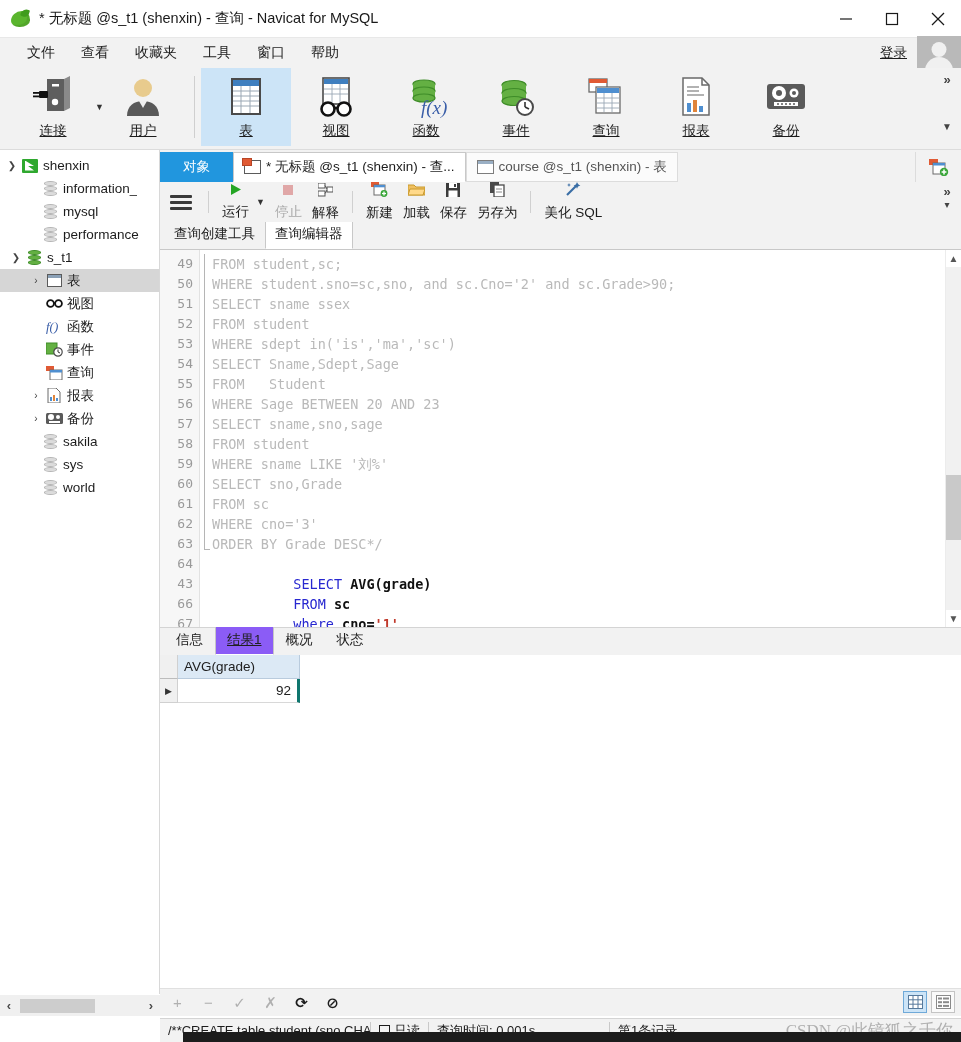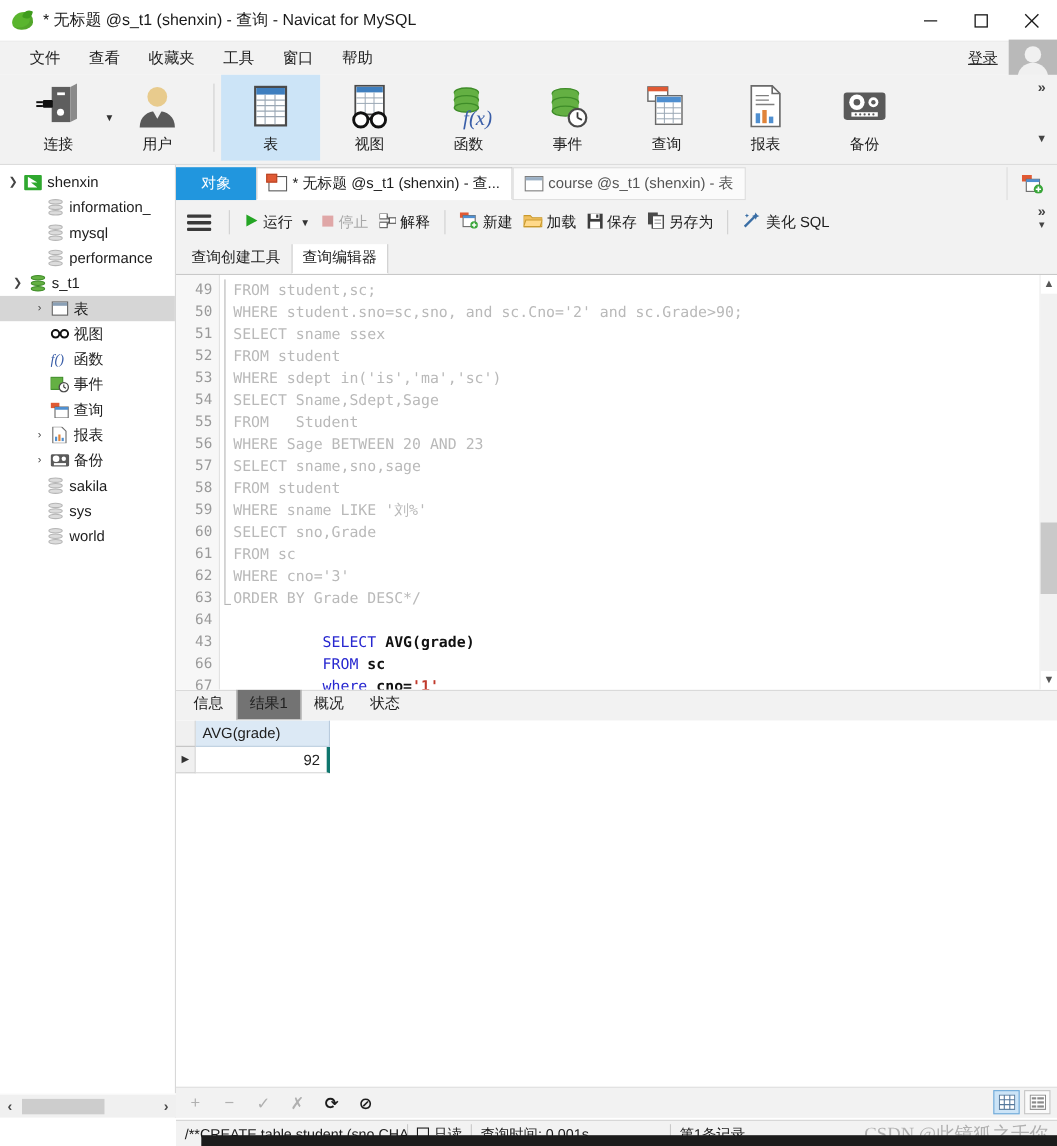--- a/index.html
+++ b/index.html
@@ -51,21 +51,21 @@
   .toolbar {
     height:82px; background:#f2f2f2; display:flex; align-items:flex-start;
     position:relative; padding-left:8px; border-bottom:1px solid #dcdcdc;
   }
   .tb-btn {
     width:90px; height:78px; display:flex; flex-direction:column;
     align-items:center; justify-content:flex-start; padding-top:6px; position:relative;
   }
   .tb-btn.sel { background:#cce4f7; }
   .tb-btn .glyph { height:46px; display:flex; align-items:center; justify-content:center; }
-  .tb-btn .lbl { font-size:13.5px; color:#1c1c1c; margin-top:2px; }
+  .tb-btn .lbl { font-size:13.5px; color:#1c1c1c; margin-top:2px;text-decoration:underline; }
   .tb-sep { width:1px; height:62px; background:#cfcfcf; margin:8px 6px 0 6px; flex:none; }
   .tb-caret { position:absolute; right:-6px; top:34px; font-size:9px; color:#333; }
   .tb-overflow { position:absolute; right:4px; top:4px; width:20px; text-align:center; }
   .tb-overflow .chev { font-size:13px; font-weight:bold; color:#444; }
   .tb-overflow .down { font-size:10px; color:#444; margin-top:34px; }
 
   
   .bodywrap { display:flex; height:866px; }
   .sidebar { width:160px; background:#ffffff; position:relative; border-right:1px solid #d8d8d8; }
   .tree { padding-top:4px; }
@@ -102,21 +102,21 @@
   .ti.query { background:#fff; border:1.3px solid #5b5b5b; }
   .ti.query:before { content:""; position:absolute; left:-3px; top:-3px; width:8px; height:6px; background:#e05a34; border:1px solid #b84526; }
   .ti.tablei { background:#fff; border:1.3px solid #7d7d7d; }
   .ti.tablei:before { content:""; position:absolute; left:0; right:0; top:0; height:3px; background:#9aafc4; }
   .tabbar-right { margin-left:auto; width:46px; height:30px; border-left:1px solid #dcdcdc; display:flex; align-items:center; justify-content:center; background:#f2f2f2; }
 
   .qtoolbar { height:40px; background:#f2f2f2; display:flex; align-items:center; padding-left:10px; position:relative; }
   .ham { width:22px; display:flex; flex-direction:column; justify-content:center; gap:3px; margin-right:8px; }
   .ham i { display:block; height:3px; background:#3a3a3a; border-radius:1px; }
   .qsep { width:1px; height:22px; background:#d0d0d0; margin:0 8px; }
-  .qbtn { display:flex; align-items:center; gap:4px; font-size:13.5px; color:#1c1c1c; padding:3px 5px; white-space:nowrap; }
+  .qbtn { display:flex; align-items:center; gap:4px; font-size:13.5px; color:#1c1c1c; padding:3px 5px; white-space:nowrap;flex-direction:column; }
   .qbtn.dis { color:#a8a8a8; }
   .qcaret { font-size:9px; color:#333; margin:0 5px 0 2px; }
   .q-overflow { position:absolute; right:4px; top:2px; text-align:center; width:20px; }
   .q-overflow .chev { font-size:13px; font-weight:bold; color:#444; }
   .q-overflow .down { font-size:10px; color:#444; }
 
   .subtabs { height:27px; background:#f2f2f2; display:flex; align-items:flex-end; padding-left:4px; }
   .subtab { font-size:13.5px; padding:4px 9px 5px 9px; border:1px solid transparent; white-space:nowrap;margin-top:15px; }
   .subtab.active { background:#fff; border-color:#c8c8c8; border-bottom-color:#fff; }
   .subtab.inactive { color:#1c1c1c; }
@@ -133,21 +133,21 @@
   .kw { color:#2727d0; }
   .id { color:#111; font-weight:bold; }
   .str { color:#c0392b; font-weight:bold; }
   .vscroll { position:absolute; right:0; top:0; width:16px; height:100%; background:#fff; border-left:1px solid #ececec; }
   .vscroll .btn { height:17px; text-align:center; font-size:10px; color:#555; line-height:17px; }
   .vscroll .vtrack { position:absolute; left:0; right:0; top:17px; bottom:17px; background:#f1f1f1; }
   .vscroll .vthumb { position:absolute; left:0; width:16px; height:65px; top:225px; background:#c9c9c9; }
 
   .restabs { height:28px; background:#f2f2f2; display:flex; align-items:flex-end; padding-left:4px; border-top:1px solid #d4d4d4; }
   .restab { font-size:13.5px; padding:4px 11px 5px 11px; border:1px solid transparent; }
-  .restab.active { background:#737373; border-color:#c6c6c6; border-bottom-color:#fff; }
+  .restab.active { background:#8b5cf6; border-color:#c6c6c6; border-bottom-color:#fff;text-decoration:underline; }
 
   .gridarea { flex:1; background:#fff; position:relative; overflow:hidden; }
   .grid { position:absolute; left:0; top:0; }
   .grid-row { display:flex; }
   .rowmark { width:18px; background:#f0f0f0; border-right:1px solid #d0d0d0; border-bottom:1px solid #d0d0d0; display:flex; align-items:center; justify-content:center; font-size:9px; color:#333; }
   .rowmark.hdr { border-bottom:1px solid #bcbcbc; }
   .cell-hdr { width:122px; background:#dce9f5; border-right:1px solid #b9cbdd; border-bottom:1px solid #b9cbdd; font-size:13.5px; padding:4px 6px; }
   .cell { width:122px; background:#fff; border-right:3px solid #0f766e; border-bottom:1px solid #d8d8d8; font-size:13.5px; padding:4px 6px; text-align:right; }
 
   .gridtool { height:28px; background:#f2f2f2; display:flex; align-items:center; padding-left:10px; gap:16px; border-top:1px solid #e0e0e0; position:relative; }

